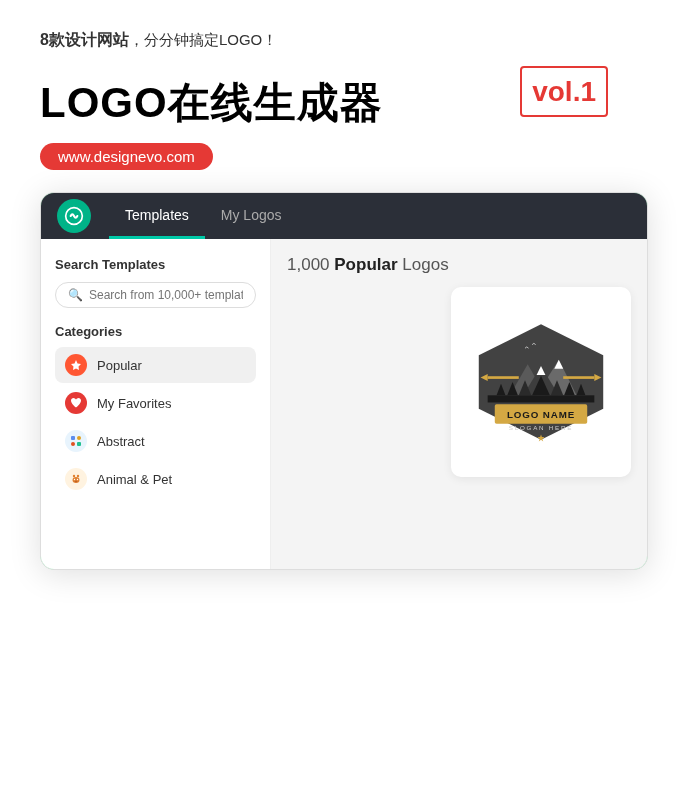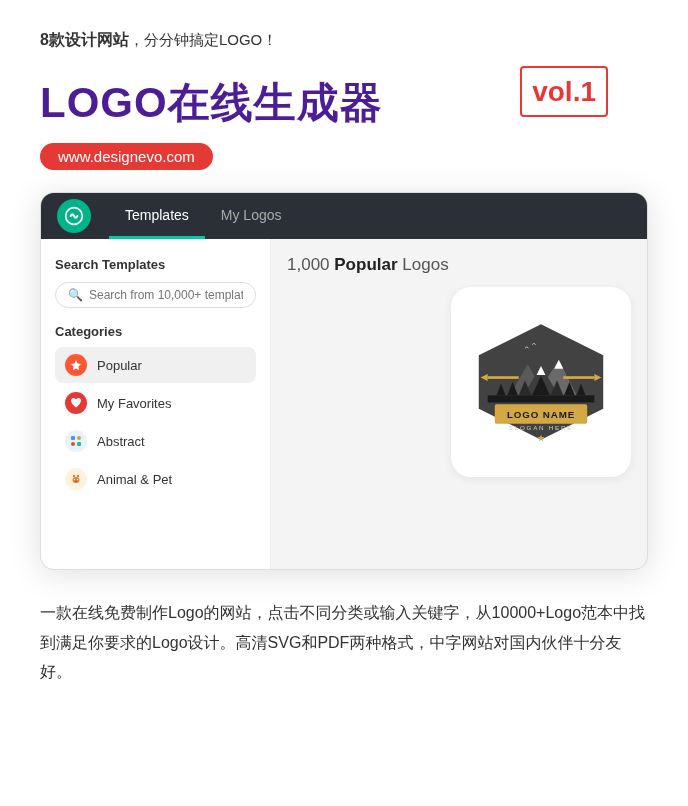--- a/index.html
+++ b/index.html
@@ -37,21 +37,21 @@
     .vol-badge span {
       font-size: 28px;
       font-weight: 900;
       color: #e53935;
       display: inline;
     }
 
     .main-title {
       font-size: 42px;
       font-weight: 800;
-      color: #4c1d95;
+      color: #000000;
       margin-bottom: 12px;
       letter-spacing: 1px;
     }
 
     .url-badge {
       display: inline-block;
       background: #e53935;
       color: #fff;
       font-size: 15px;
       font-weight: 500;
@@ -220,21 +220,21 @@
       color: #555;
       margin-bottom: 12px;
     }
     .content-header strong {
       font-weight: 700;
       color: #222;
     }
 
     .logo-card {
       background: #fff;
-      border-radius: 20px;
+      border-radius: 10px;
       width: 180px;
       height: 190px;
       display: flex;
       align-items: center;
       justify-content: center;
       margin-left: auto;
       overflow: hidden;
       box-shadow: 0 2px 10px rgba(0,0,0,0.07);
     }
 
@@ -405,14 +405,13 @@
             <text x="90" y="134" text-anchor="middle" fill="#ccc" font-size="7" font-family="Arial, sans-serif" letter-spacing="2">SLOGAN HERE</text>
 
             <polygon points="90,139 91,142 94,142 91.5,144 92.5,147 90,145 87.5,147 88.5,144 86,142 89,142" fill="#d4a843"></polygon>
           </svg>
         </div>
       </main>
     </div>
   </div>
 
   
-  <p class="description">一款在线免费制作Logo的网站，点击不同分类或输入关键字，从10000+Logo范本中找到满足你要求的Logo设计。高清SVG和PDF两种格式，中字网站对国内伙伴十分友好。</p>
 </div>
 
 </body></html>

